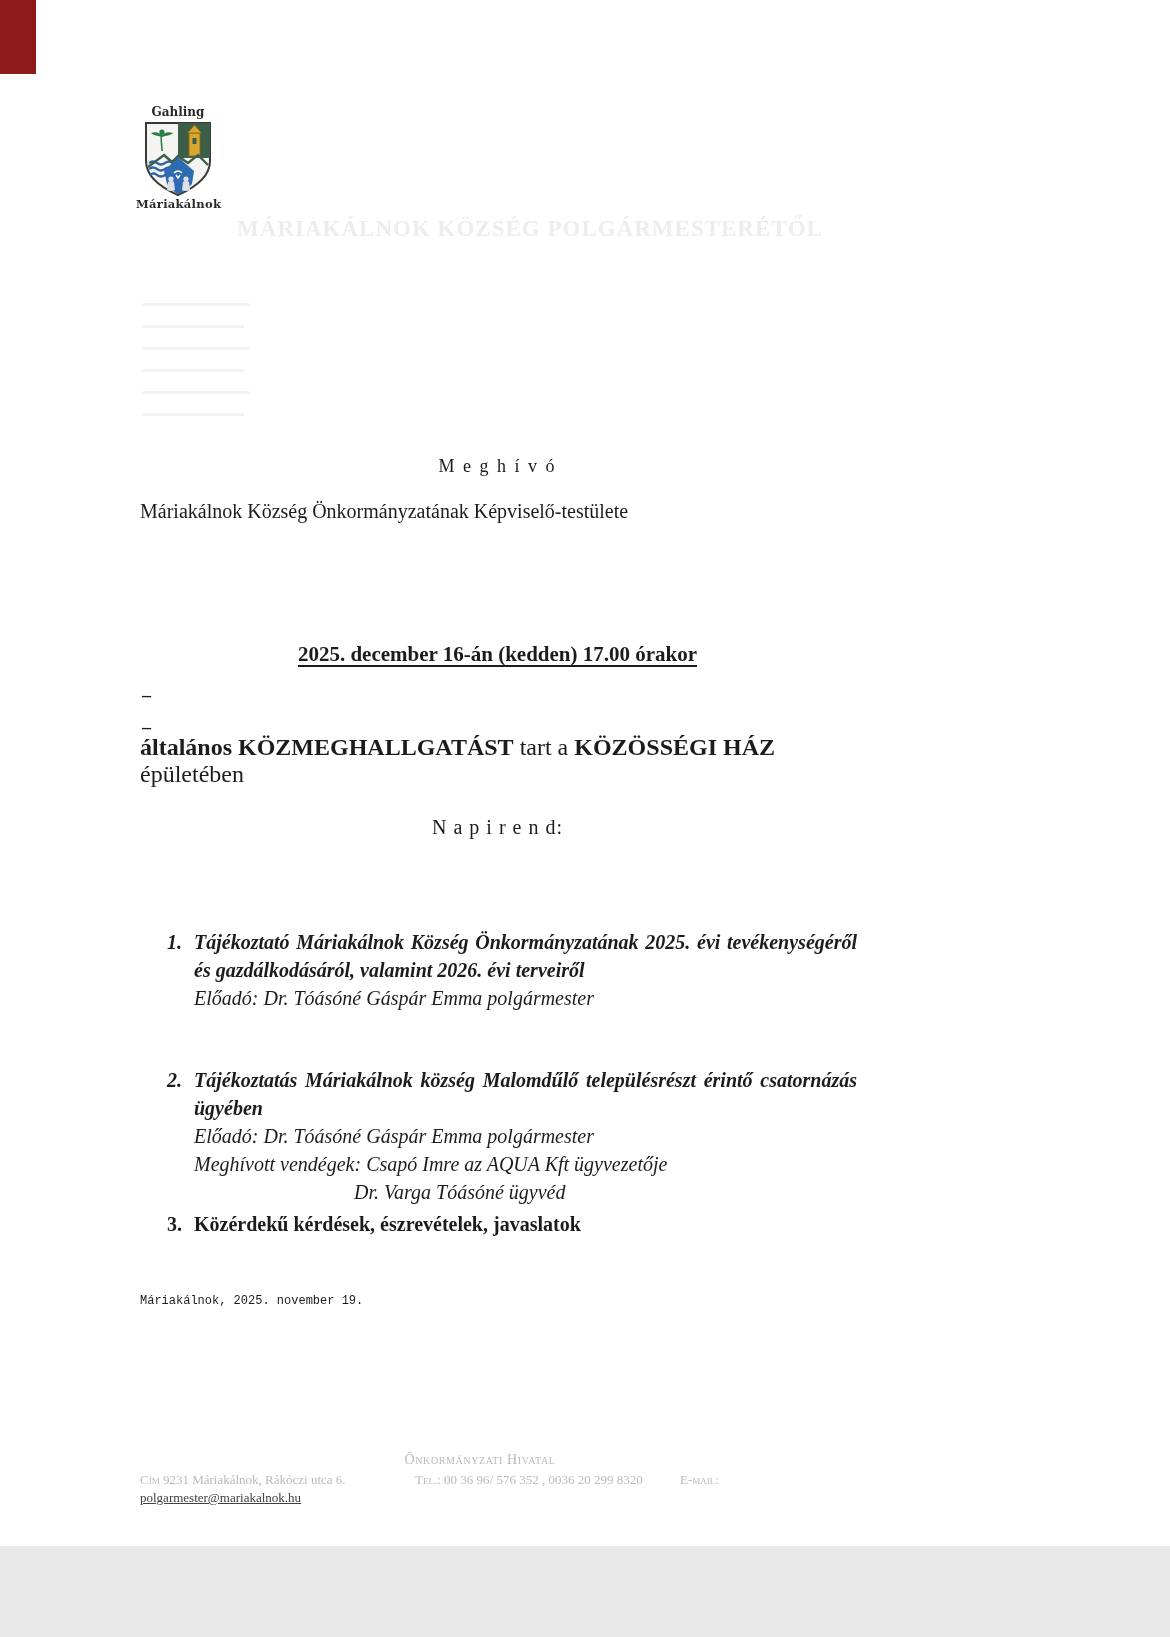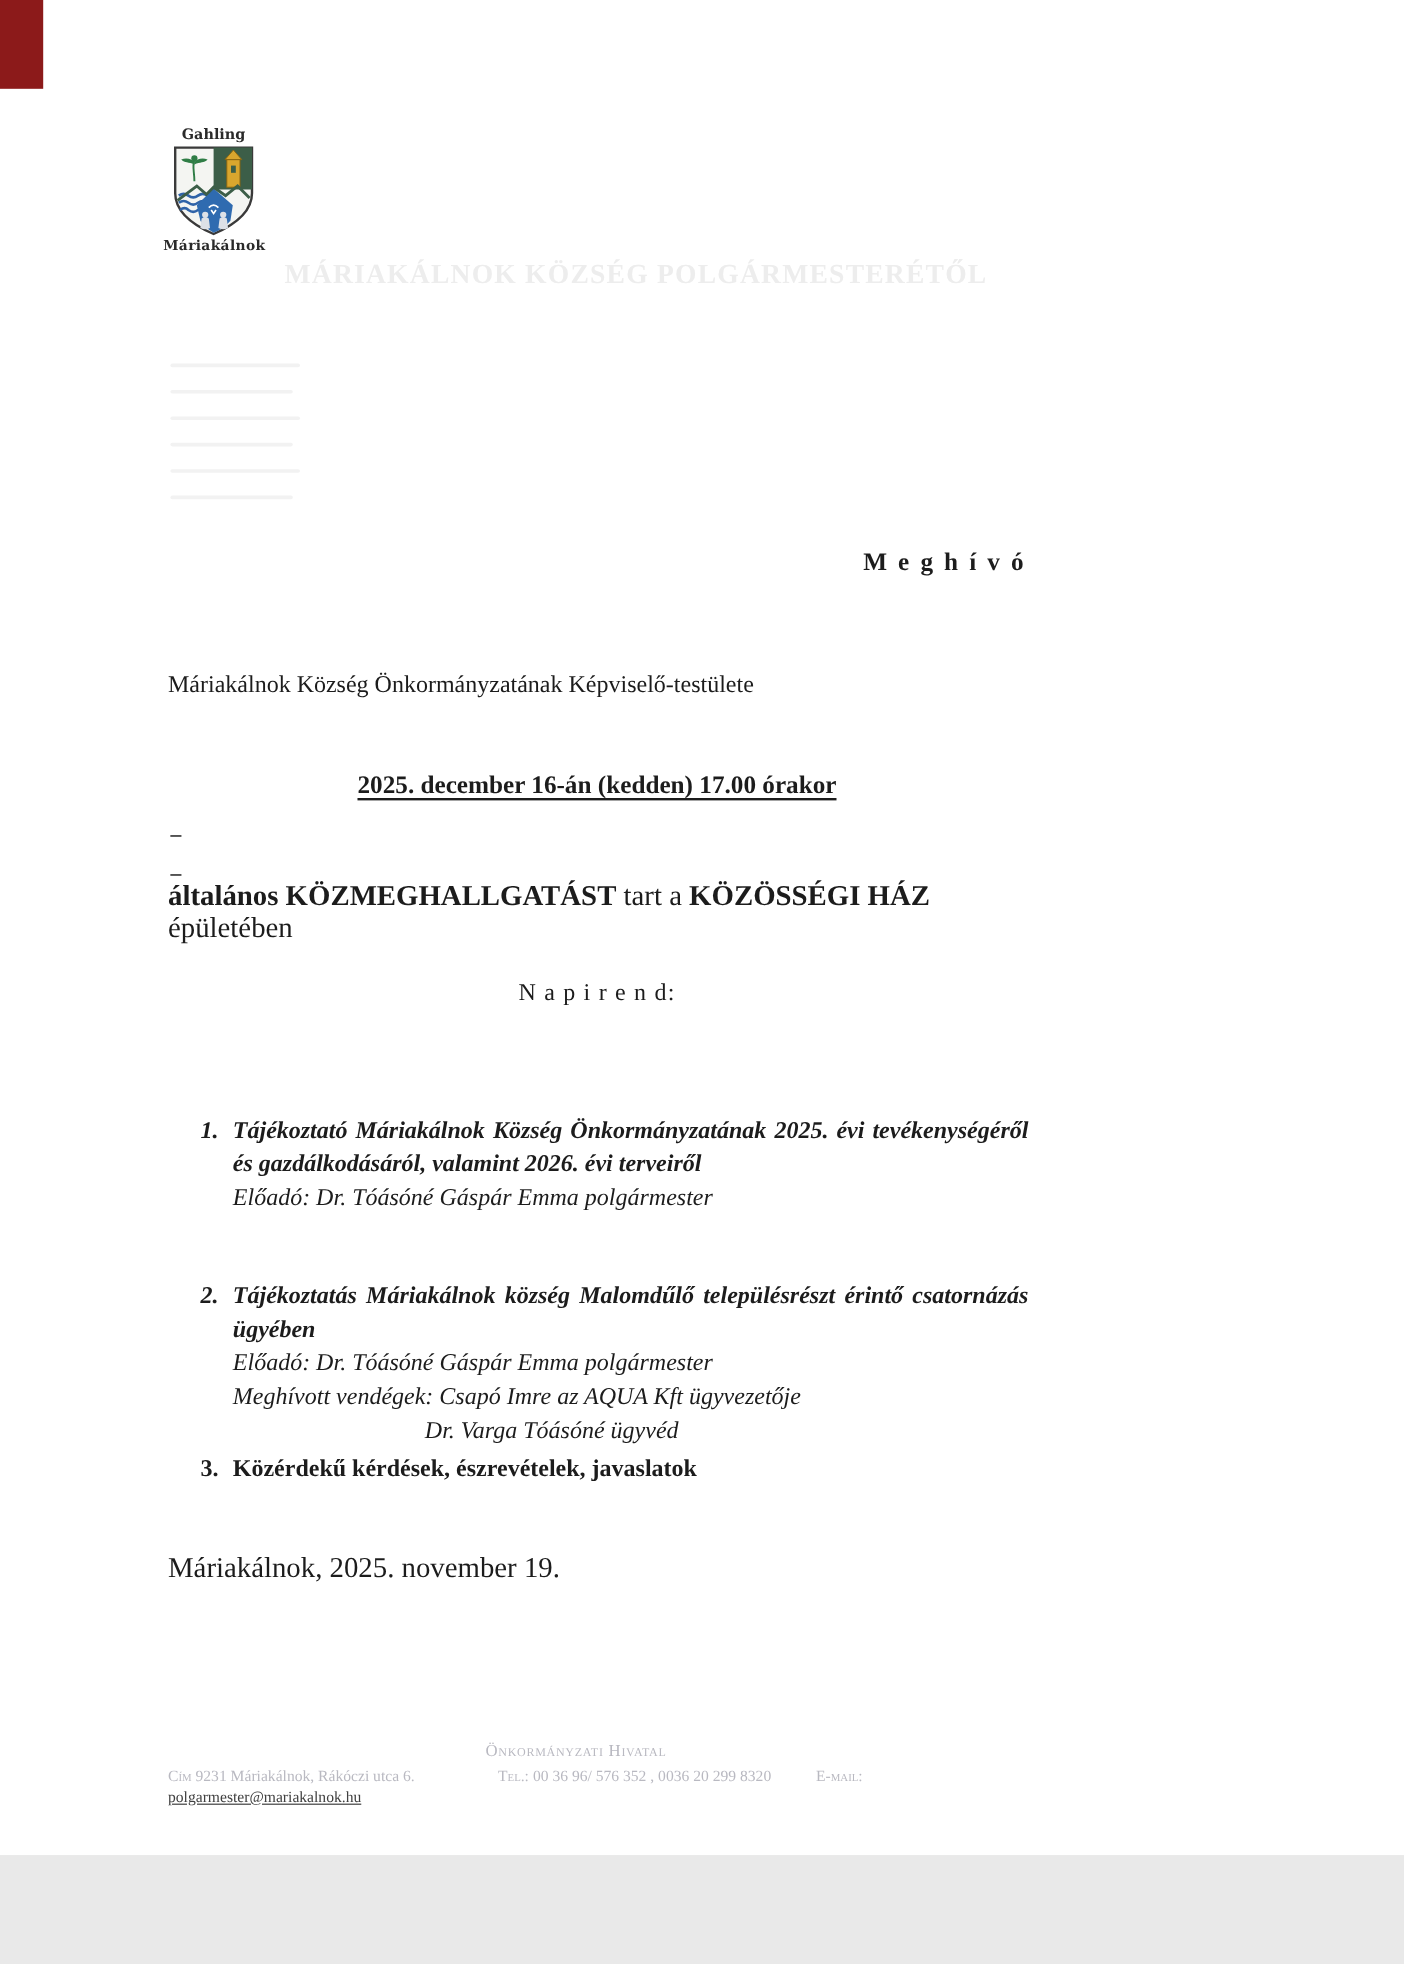--- a/index.html
+++ b/index.html
@@ -21,24 +21,24 @@
   .ghost-header {
     position:absolute; left:140px; top:216px; width:780px; text-align:center;
     font-weight:bold; font-size:23px; letter-spacing:1px; color:#ededed; white-space:nowrap;
   }
   .ghost-lines { position:absolute; left:142px; top:303px; }
   .ghost-line { width:108px; height:3px; background:#f2f2f2; border-radius:2px; margin-bottom:19px; }
   .ghost-line:nth-child(2n) { width:102px; }
 
   
   .doc-title {
-    position:absolute; left:140px; top:456px; width:715px; text-align:right;
-    font-weight:bold; font-size:21px; letter-spacing:2px;
+    position:absolute; left:140px; top:456px; width:715px; text-align:center;
+    font-weight:normal; font-size:18px; letter-spacing:2px;
   }
-  .intro-line { position:absolute; left:140px; top:560px; font-size:20px;text-align:right; }
+  .intro-line { position:absolute; left:140px; top:500px; font-size:20px;text-align:right; }
   .datetime-line {
     position:absolute; left:140px; top:642px; width:715px; text-align:center;
     font-weight:bold; font-size:21px; text-decoration:underline;
     text-decoration-thickness:2px; text-underline-offset:4px;
   }
   .margin-dash { position:absolute; left:142px; font-weight:bold; font-size:18px; line-height:10px; }
   .dash-1 { top:690px; }
   .dash-2 { top:722px; }
   .announce-line { position:absolute; left:140px; top:734px; width:730px; font-size:24px; }
   .announce-line b { font-weight:bold; }
@@ -50,21 +50,21 @@
   .item-1 { top:928px; }
   .item-2 { top:1066px; }
   .item-3 { top:1210px; }
   .agenda-title { position:relative; padding-left:27px; text-align:justify; font-weight:bold; font-style:italic; }
   .item-3 .agenda-title { font-style:normal; text-align:left; }
   .agenda-num { position:absolute; left:0; top:0; font-weight:bold; font-style:italic; }
   .item-3 .agenda-num { font-style:normal; }
   .agenda-sub { padding-left:27px; font-style:italic; font-weight:normal; }
   .agenda-sub.deep { padding-left:187px; }
 
-  .dateline { position:absolute; left:140px; top:1294px; font-size:24px; }
+  .dateline { position:absolute; left:140px; top:1294px; font-size:12px;font-family:Liberation Mono, monospace; }
 
   .signature { position:absolute; left:565px; top:1394px; width:300px; text-align:center; font-size:20px; }
   .signature .sig-role { margin-top:18px; font-size:20px; }
 
   
   .footer { position:absolute; left:0; top:1452px; width:1170px; font-size:13px; color:#b9b9c1; }
   .footer .office { position:absolute; left:140px; top:0; width:680px; text-align:center;
     font-variant:small-caps; letter-spacing:0.6px; font-size:14px; }
   .footer .addr { position:absolute; left:140px; top:20px; }
   .footer .tel  { position:absolute; left:415px; top:20px; }

